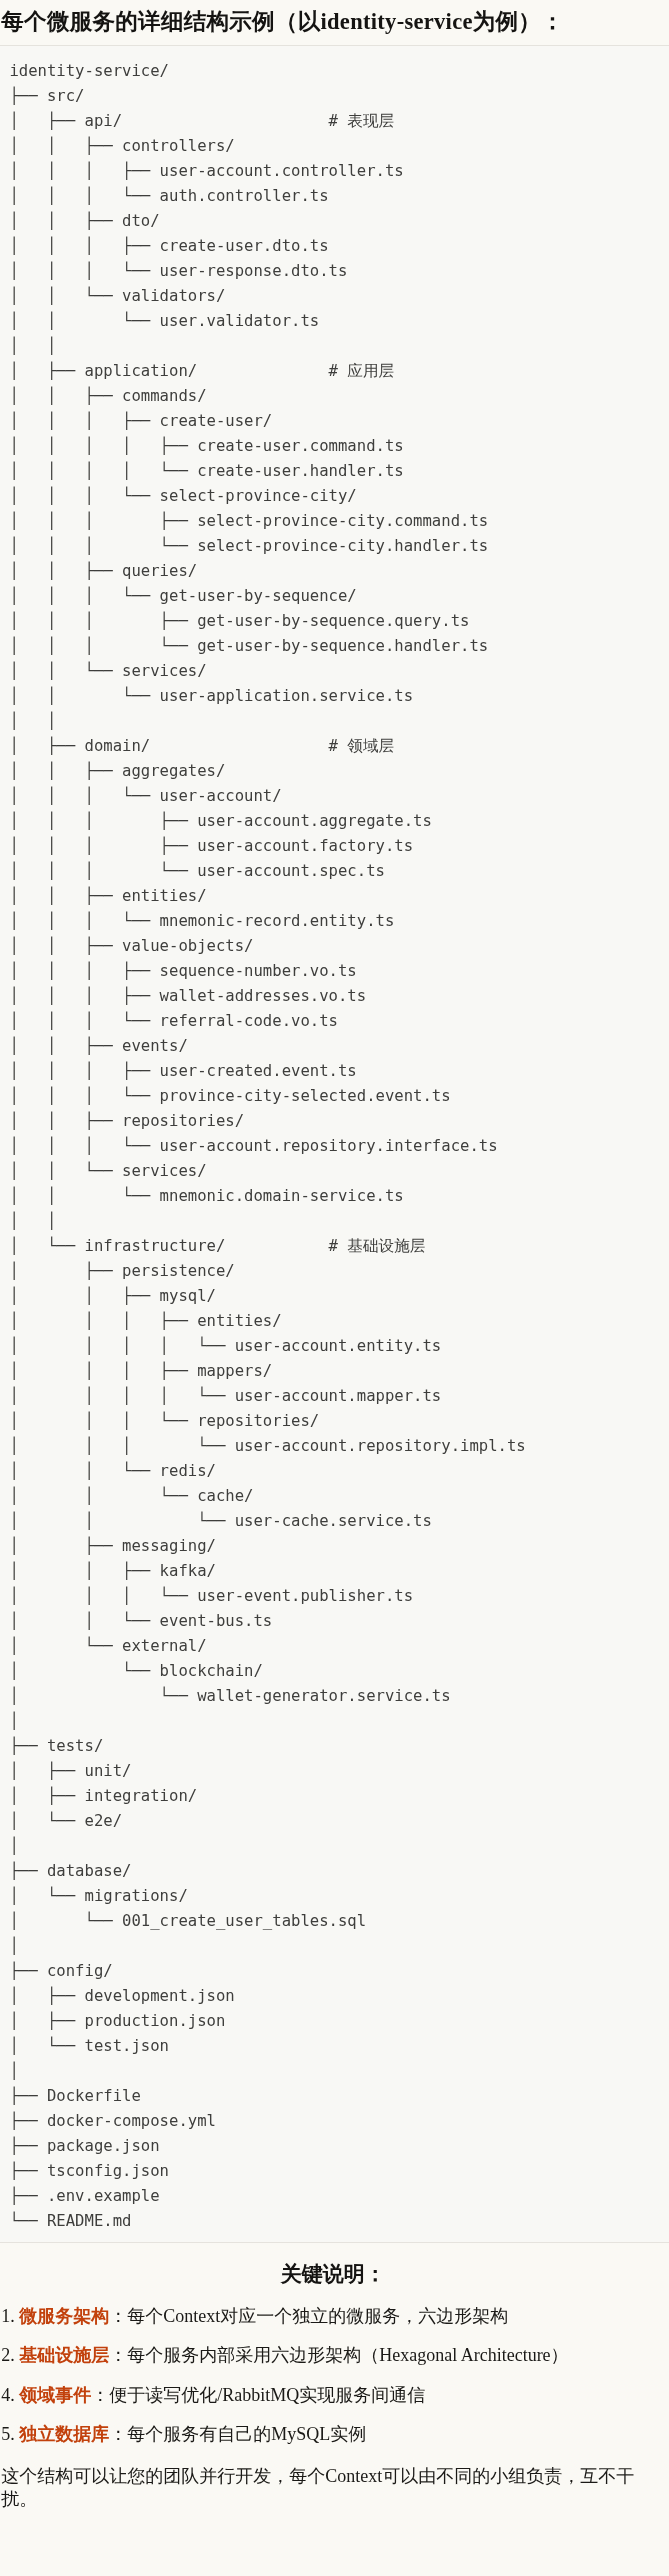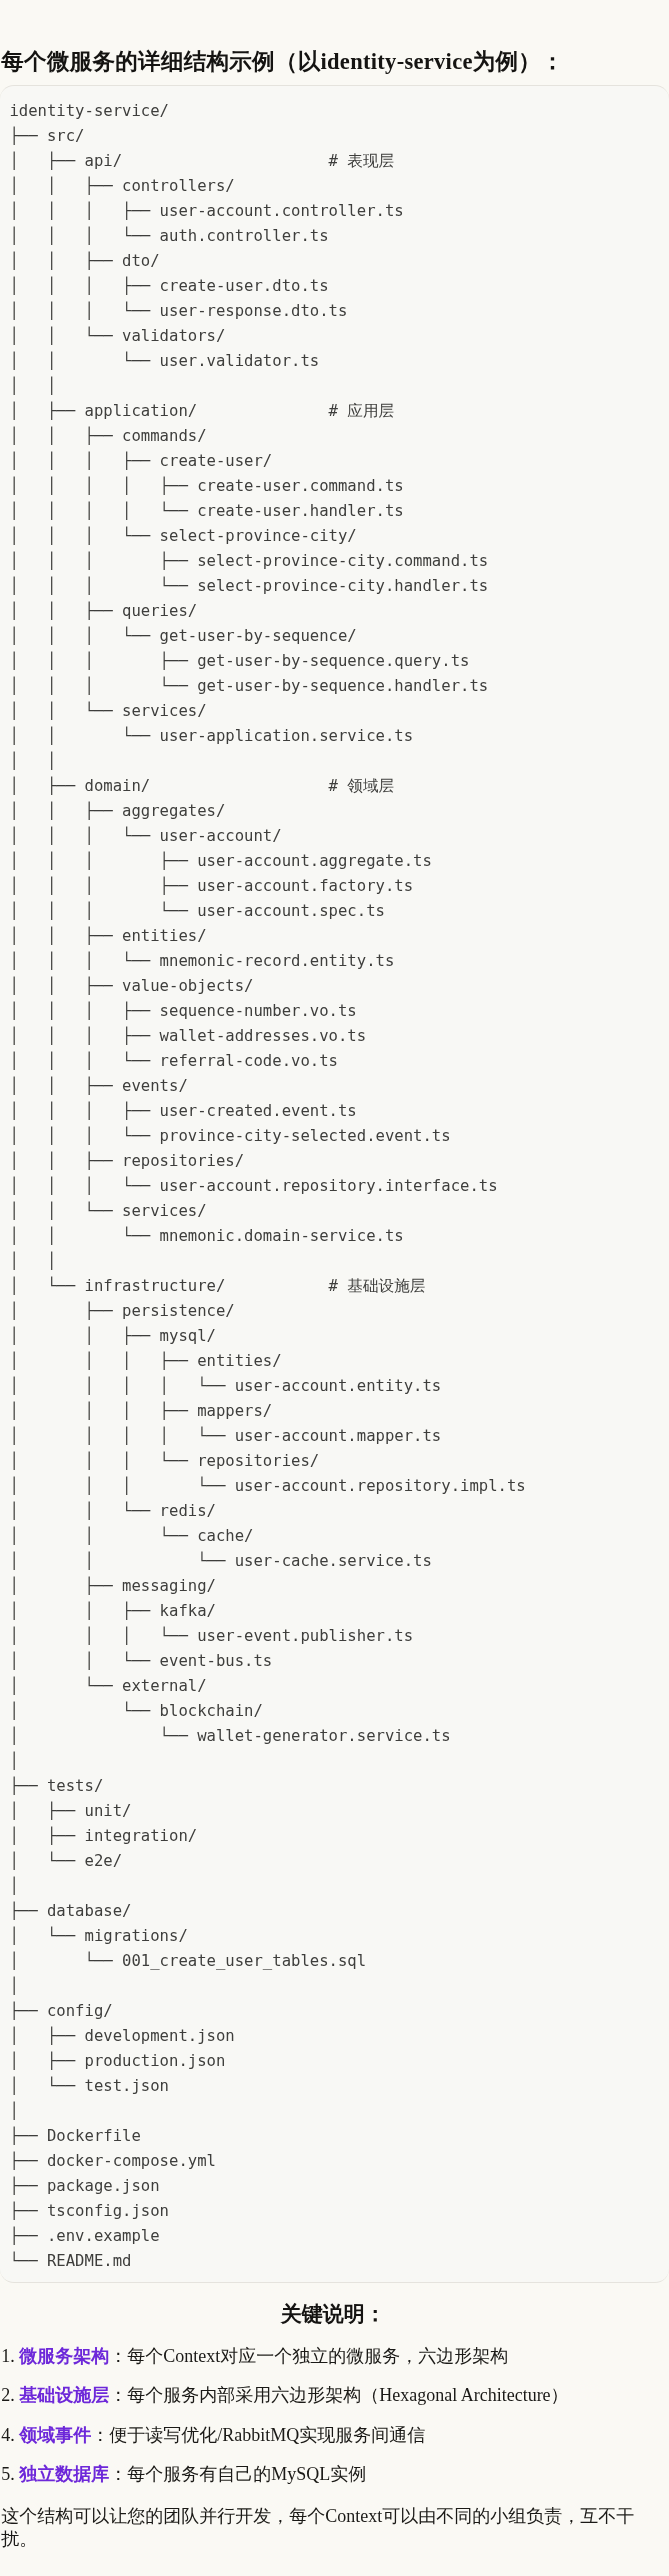--- a/index.html
+++ b/index.html
@@ -13,37 +13,35 @@
   .page {
     position: relative;
     width: 669px;
     min-height: 2576px;
     overflow: hidden;
   }
   .title-wrap {
     height: 45px;
     box-sizing: border-box;
     padding: 5px 3.8px 0 1.3px;
-    margin-top: 40px;
   }
   .doc-title {
     margin: 0;
     font-size: 22.5px;
     line-height: 33px;
     font-weight: 700;
     color: #151412;
     letter-spacing: 0.3px;
   }
   .code-block {
     box-sizing: border-box;
     background: #F8F8F5;
     border-top: 0.6px solid #E5E3DD;
     border-bottom: 0.6px solid #E5E3DD;
     padding: 13px 6.3px 8.1px 9.4px;
-    border-radius: 14px;
   }
   .tree {
     margin: 0;
     font-family: "DejaVu Sans Mono", monospace;
     font-size: 15.6px;
     line-height: 25px;
     color: #3E3E3C;
     white-space: pre;
   }
   .notes {
@@ -66,21 +64,21 @@
     font-size: 18px;
     line-height: 22px;
     margin-bottom: 17.5px;
     color: #1B1A17;
   }
   .notes-list .num {
     margin-right: 4.4px;
   }
   .notes-list strong {
     font-weight: 700;
-    color: #6d28d9;
+    color: #c2410c;
   }
   .closing {
     margin: 20px 0 0 0;
     font-size: 18px;
     line-height: 22.5px;
     color: #1B1A17;
   }
 </style>
 </head>
 <body>

